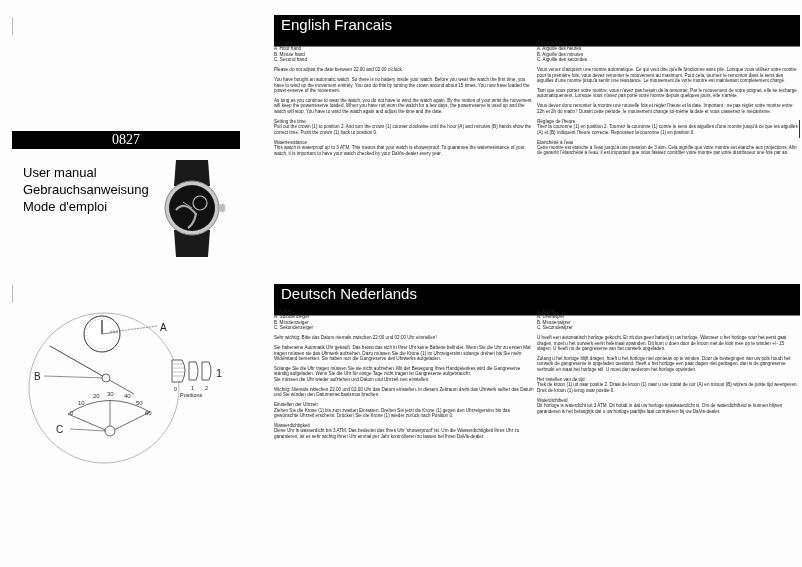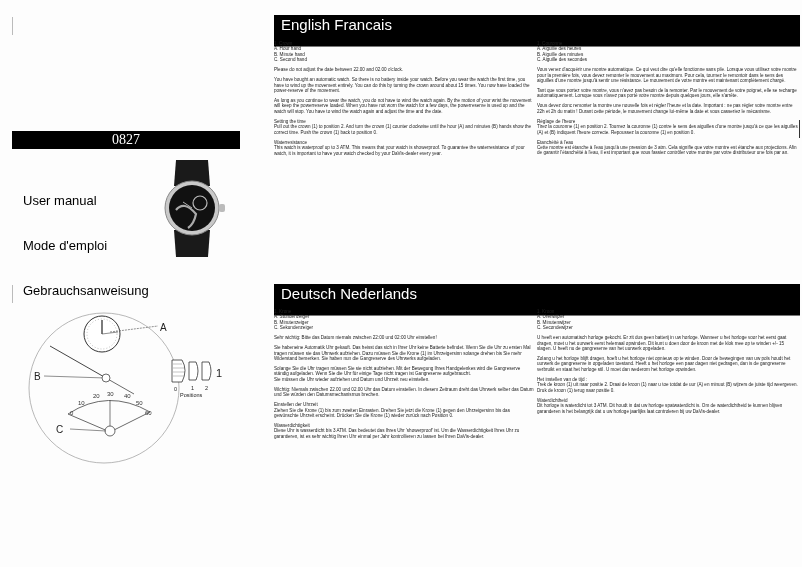--- a/index.html
+++ b/index.html
@@ -7,21 +7,21 @@
     body { position: relative; font-family: "Liberation Sans", sans-serif; color: #111; }
 
     .fold-mark { position: absolute; width: 1px; background: #bbb; }
 
     .cover-band {
       position: absolute; left: 12px; top: 131px; width: 228px; height: 18px;
       background: #000; color: #fff; text-align: center;
       font-size: 14px; line-height: 18px; font-family: Liberation Serif, serif;
     }
     .cover-titles { position: absolute; left: 23px; top: 164px; }
-    .cover-titles div { font-size: 13px; line-height: 17px; color: #000; margin-top: 28px; }
+    .cover-titles div { font-size: 13px; line-height: 17px; color: #000; }
 
     .watch-photo { position: absolute; left: 150px; top: 158px; width: 84px; height: 100px; }
 
     .diagram { position: absolute; left: 10px; top: 290px; width: 230px; height: 180px; }
 
     .section-header {
       position: absolute; left: 274px; width: 526px; height: 32px;
       background: #000; color: #fff; font-size: 15px; line-height: 19px;
       padding-left: 7px; border-bottom: 1px solid #777;
     }
@@ -35,22 +35,22 @@
 
 <div class="fold-mark" style="left:12px; top:17px; height:18px;"></div>
 <div class="fold-mark" style="left:12px; top:285px; height:18px;"></div>
 <div class="fold-mark" style="left:799px; top:120px; height:18px; background:#333;"></div>
 
 <div class="cover-band">
   <span>0827</span>
 </div>
 <div class="cover-titles">
   <div>User manual</div>
+  <div>Gebrauchsanweisung</div>
   <div>Mode d'emploi</div>
-  <div>Gebrauchsanweisung</div>
 </div>
 
 <svg class="watch-photo" viewBox="0 0 84 100">
   <path d="M26 2 L58 2 L60 28 L24 28 Z" fill="#1a1a1a"></path>
   <path d="M24 72 L60 72 L58 99 L26 99 Z" fill="#1a1a1a"></path>
   <circle cx="42" cy="50" r="27" fill="#c9c9c9" stroke="#888" stroke-width="1"></circle>
   <circle cx="42" cy="50" r="23" fill="#111"></circle>
   <circle cx="50" cy="45" r="7" fill="none" stroke="#bbb" stroke-width="1.2"></circle>
   <path d="M26 52 Q34 42 46 56 Q44 66 38 70" fill="none" stroke="#aaa" stroke-width="2.2"></path>
   <line x1="42" y1="50" x2="33" y2="44" stroke="#ddd" stroke-width="0.8"></line>

